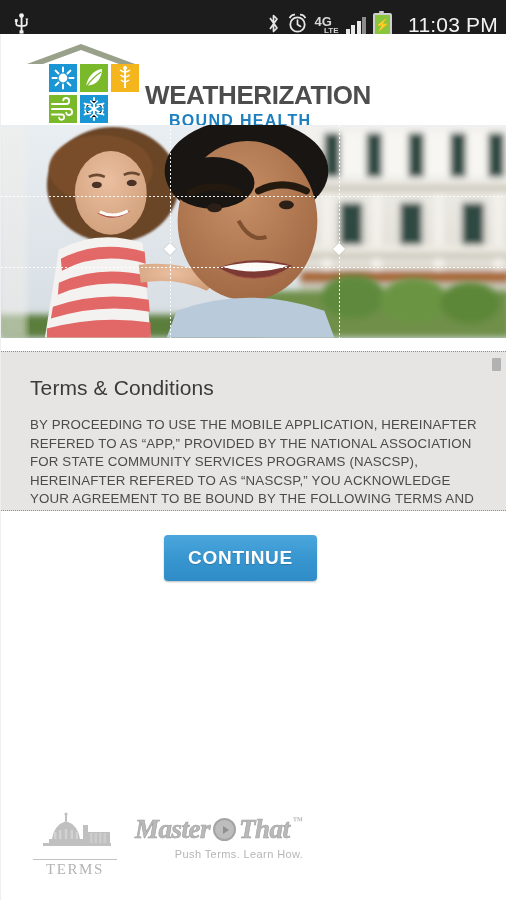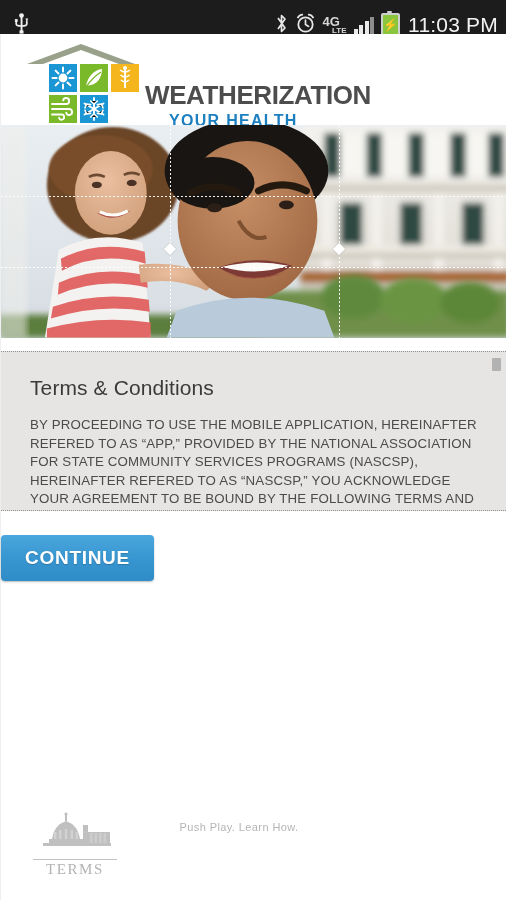--- a/index.html
+++ b/index.html
@@ -28,21 +28,21 @@
     padding: 0 8px 0 14px;
   }
   .sb-left { display: flex; align-items: center; }
   .sb-spacer { flex: 1 1 auto; }
   .sb-right { display: flex; align-items: center; gap: 7px; }
   .sb-icon { display: block; }
   .sb-clock {
     color: #f2f2f2;
     font-size: 21px;
     letter-spacing: 0.2px;
-    margin-left: 1px;
+    margin-left: 9px;
     font-family: "Liberation Sans", sans-serif;
   }
   .lte-wrap {
     position: relative;
     width: 24px; height: 20px;
     color: #d8d8d8;
   }
   .lte-4g {
     position: absolute; top: -1px; left: 0;
     font-size: 13px; font-weight: bold;
@@ -206,21 +206,21 @@
     background: #a9a9a9;
     border-radius: 1px;
     opacity: .85;
   }
 
   
   .btn-row {
     margin-top: 24px;
     padding-right: 26px;
     display: flex;
-    justify-content: flex-start;
+    justify-content: center;
   }
   .continue-btn {
     width: 153px;
     height: 46px;
     border: none;
     border-radius: 4px;
     background: linear-gradient(to bottom, #4ba7dd 0%, #3795cf 52%, #2f8cc6 100%);
     box-shadow: 0 1px 2px rgba(0,0,0,.28);
     color: #ffffff;
     font-size: 19px;
@@ -415,21 +415,21 @@
               <path d="M23 15.2 L21.4 18.8 L17.4 18.4"></path>
               <path d="M23 12.8 L21.4 9.2 L17.4 9.6"></path>
               <path d="M5 15.2 L6.6 18.8 L10.6 18.4"></path>
             </g>
           </svg>
         </div>
         <div class="tile empty"></div>
       </div>
       <div class="brand">
         <div class="brand-main">WEATHERIZATION</div>
-        <div class="brand-sub">YOUR HEALTH</div>
+        <div class="brand-sub">BOUND HEALTH</div>
       </div>
     </div>
   </div>
 
   <div class="hero">
     <svg class="hero-photo" viewBox="0 0 506 213" preserveAspectRatio="xMidYMid slice">
       <defs>
         <linearGradient id="sky" x1="0" y1="0" x2="0" y2="1">
           <stop offset="0%" stop-color="#e9eef2"></stop>
             <stop offset="100%" stop-color="#d6dde2"></stop>
@@ -581,17 +581,23 @@
             <rect x="26" y="18" width="2.4" height="9"></rect>
             <rect x="31.8" y="17" width="2.4" height="10"></rect>
             <rect x="37.6" y="18" width="2.4" height="9"></rect>
             <rect x="42.6" y="20" width="2.4" height="7"></rect>
           </g>
         </g>
       </svg>
       <div class="nascsp-word">TERMS</div>
     </div>
     <div class="masterthat">
-      <div class="mt-tagline">Push Play. Learn How.</div>
+      <div class="mt-title">
+        <span>Master</span>
+        <span class="mt-play"></span>
+        <span>That</span>
+        <span class="mt-tm">™</span>
+      </div>
+      <div class="mt-tagline">Push Terms. Learn How.</div>
     </div>
   </div>
 
 </div>
 
 </body></html>

